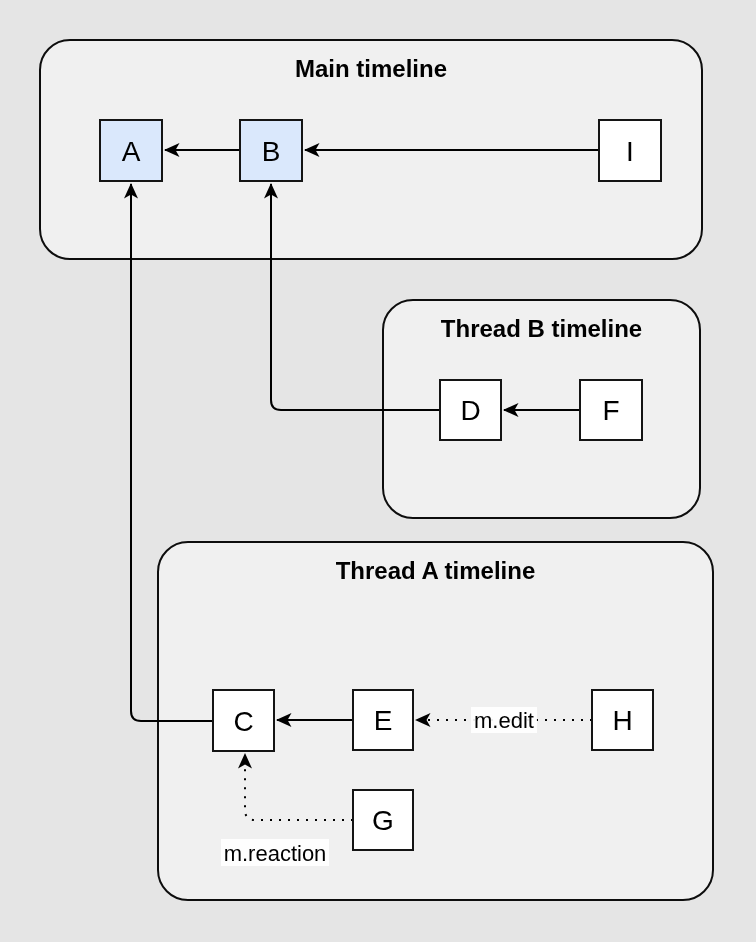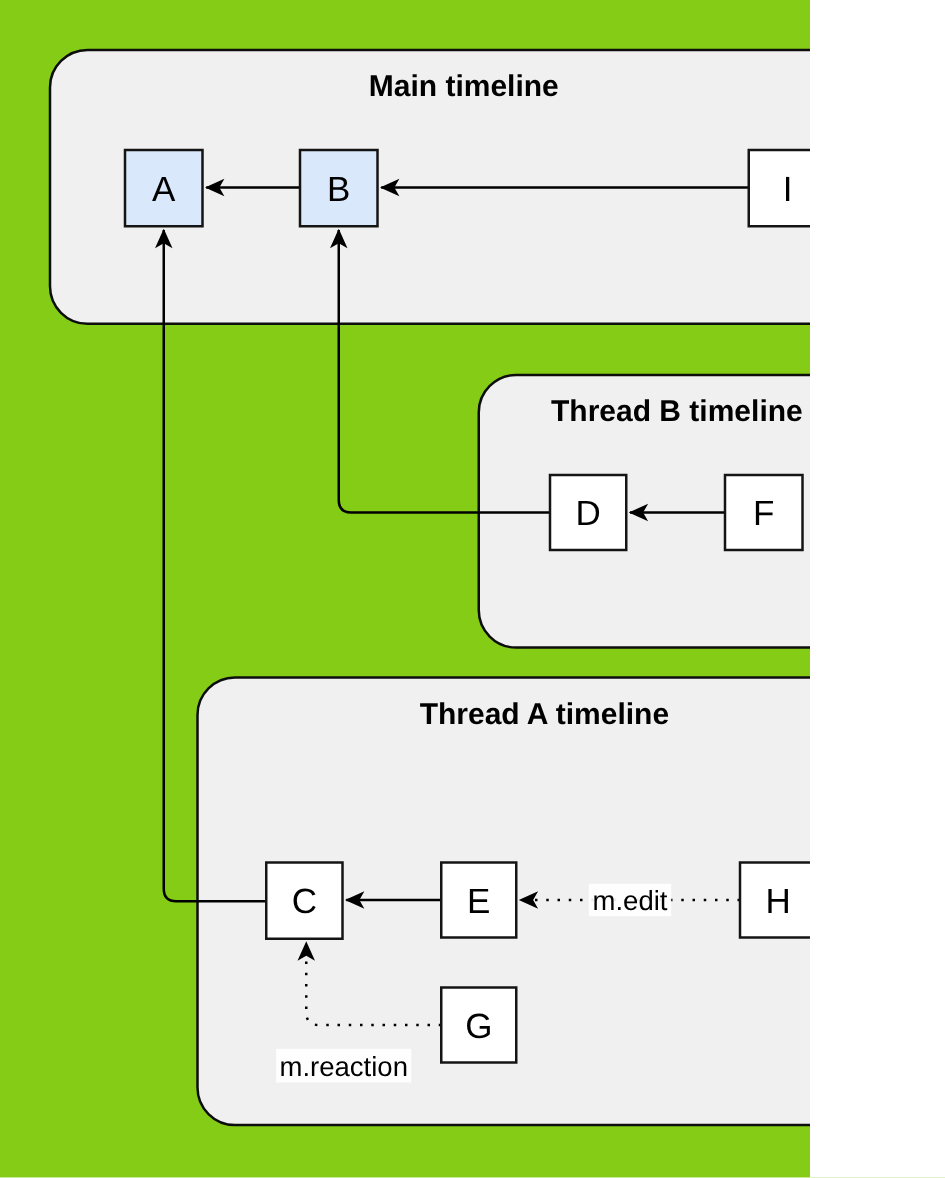--- a/index.html
+++ b/index.html
@@ -2,23 +2,23 @@
 <html><head>
 <meta charset="utf-8">
 <style>
   html, body {
     margin: 0; padding: 0;
     background: #ffffff;
     font-family: "Liberation Sans", sans-serif;
   }
   .canvas {
     position: relative;
-    width: 648px;
+    width: 756px;
     height: 942px;
-    background: #84cc16;
+    background: #e5e5e5;
     overflow: hidden;
   }
   svg { display: block; }
   .container-box { fill: #f0f0f0; stroke: #0d0d0d; stroke-width: 2; }
   .container-title {
     font-family: "Liberation Sans", sans-serif;
     font-size: 24px; font-weight: bold; fill: #000000;
     text-anchor: middle;
   }
   .node-box { stroke: #141414; stroke-width: 2; }

